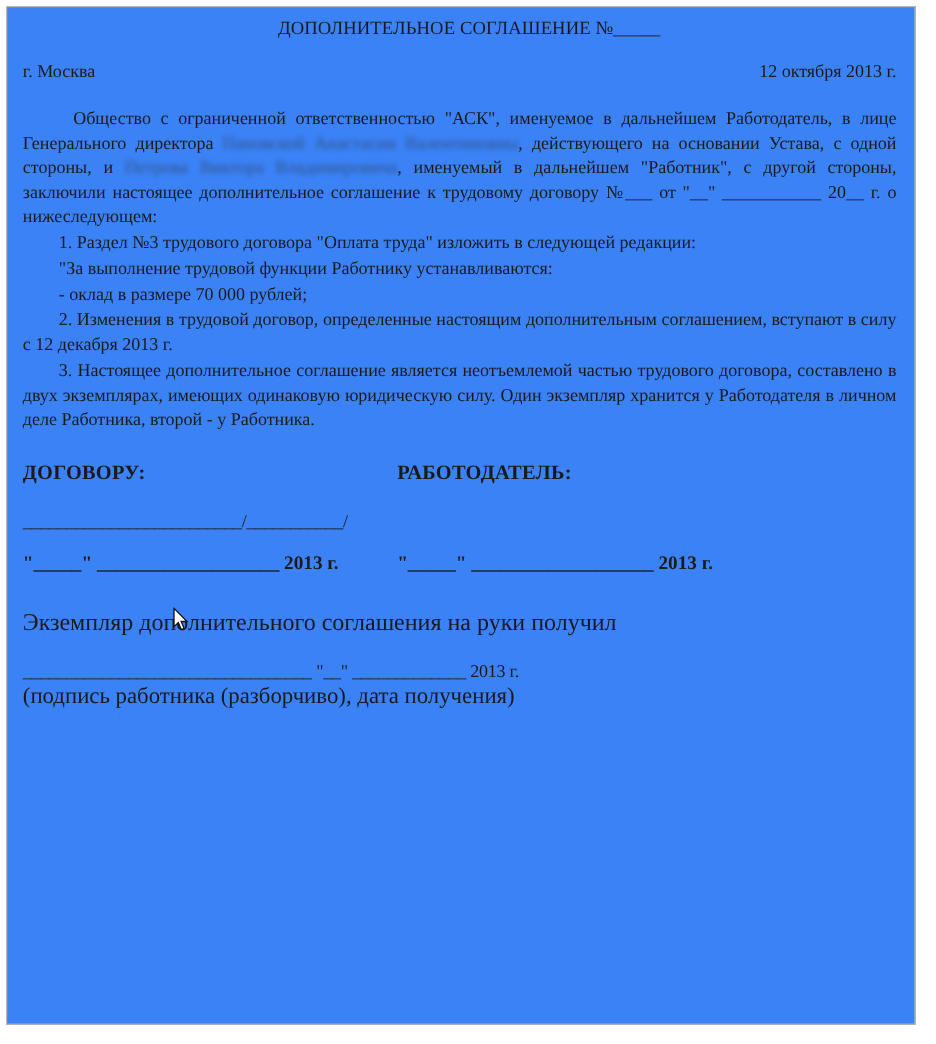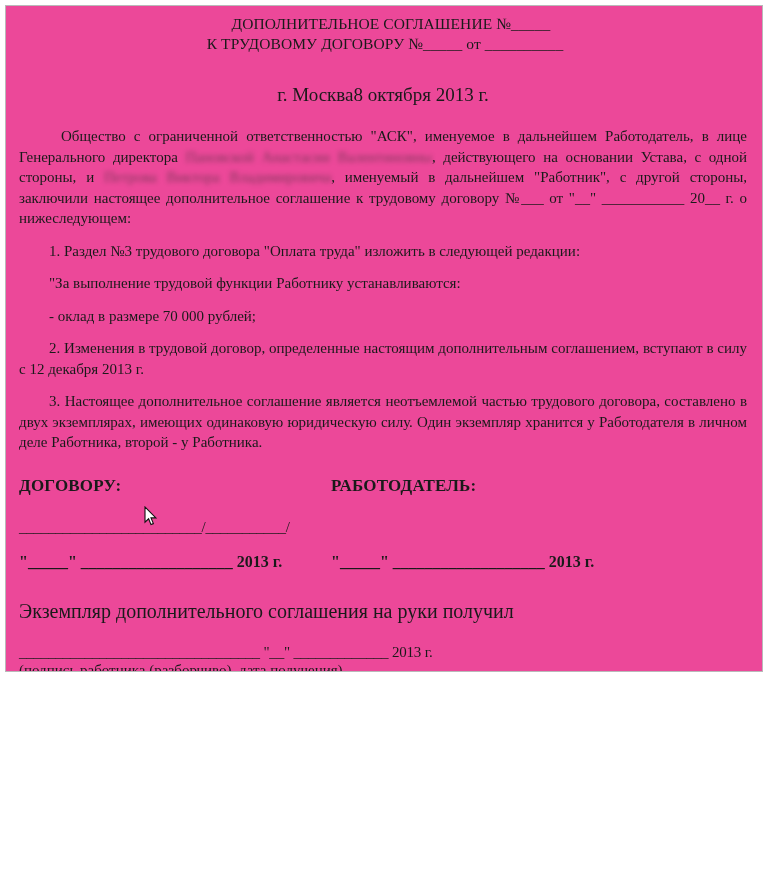--- a/index.html
+++ b/index.html
@@ -16,23 +16,23 @@
     color: #1a1a1a;
     position: relative;
   }
 
   
   #document-page {
     position: absolute;
     left: 5px;
     top: 5px;
     width: 758px;
-    height: 667px;
+    height: 849px;
     border: 1px solid #b9b9b9;
-    background: #ec4899;
+    background: #3b82f6;
     box-sizing: border-box;
     overflow: hidden;
   }
 
   #document-body {
     position: absolute;
     left: 13px;
     top: 8px;
     right: 13px;
     bottom: 0;
@@ -45,24 +45,24 @@
     line-height: 20px;
     letter-spacing: 0.1px;
     white-space: pre;
   }
   .title-line-1 { padding-left: 14px; }
   .title-line-2 { padding-left: 2px; }
 
   
   .city-date-row {
     display: flex;
-    justify-content: center;
+    justify-content: space-between;
     align-items: baseline;
-    font-size: 19px;
-    margin-top: 30px;
+    font-size: 15px;
+    margin-top: 18px;
     padding-right: 2px;
   }
 
   
   .para {
     font-size: 15px;
     line-height: 20.5px;
     text-align: justify;
     margin: 0;
     padding-right: 2px;
@@ -72,21 +72,21 @@
   .indent-narrow { display: inline-block; width: 30px; }
 
   
   .redacted {
     filter: blur(2.4px);
     opacity: 0.55;
     color: #2a2a2a;
     user-select: none;
   }
 
-  .para-clause { margin-top: 12px; }
+  .para-clause { margin-top: 1px; }
 
   
   .sig-heads {
     display: flex;
     margin-top: 23px;
   }
   .sig-heads .col-left  { width: 312px; }
   .sig-head {
     font-weight: bold;
     font-size: 17px;
@@ -128,21 +128,21 @@
     font-size: 20px;
     margin-top: 28px;
   }
   .receipt-rule {
     font-size: 15px;
     white-space: pre;
     margin-top: 21px;
     letter-spacing: -0.2px;
   }
   .receipt-caption {
-    font-size: 15px;
+    font-size: 19px;
     margin-top: 1px;
   }
 
   
   #mouse-cursor {
     position: absolute;
     left: 144px;
     top: 506px;
     width: 14px;
     height: 21px;
@@ -150,26 +150,25 @@
   }
 </style>
 </head>
 <body>
 
 <div id="document-page">
   <div id="document-body">
 
     <div>
       <div class="doc-title title-line-1">ДОПОЛНИТЕЛЬНОЕ СОГЛАШЕНИЕ №_____</div>
-      <div class="doc-title title-line-2">К ТРУДОВОМУ ДОГОВОРУ №_____ от __________</div>
     </div>
 
     <div class="city-date-row">
       <span>г. Москва</span>
-      <span>8 октября 2013 г.</span>
+      <span>12 октября 2013 г.</span>
     </div>
 
     <p class="para para-lead">
       <span class="indent"></span><span>Общество с ограниченной ответственностью "АСК", именуемое в дальнейшем Работодатель, в лице Генерального директора </span><span class="redacted">Пановской Анастасии Валентиновны</span><span>, действующего на основании Устава, с одной стороны, и </span><span class="redacted">Петрова Виктора Владимировича</span><span>, именуемый в дальнейшем "Работник", с другой стороны, заключили настоящее дополнительное соглашение к трудовому договору №___ от "__" ___________ 20__ г. о нижеследующем:</span>
     </p>
 
     <p class="para para-clause">
       <span class="indent-narrow"></span><span>1. Раздел №3 трудового договора "Оплата труда" изложить в следующей редакции:</span>
     </p>
 

